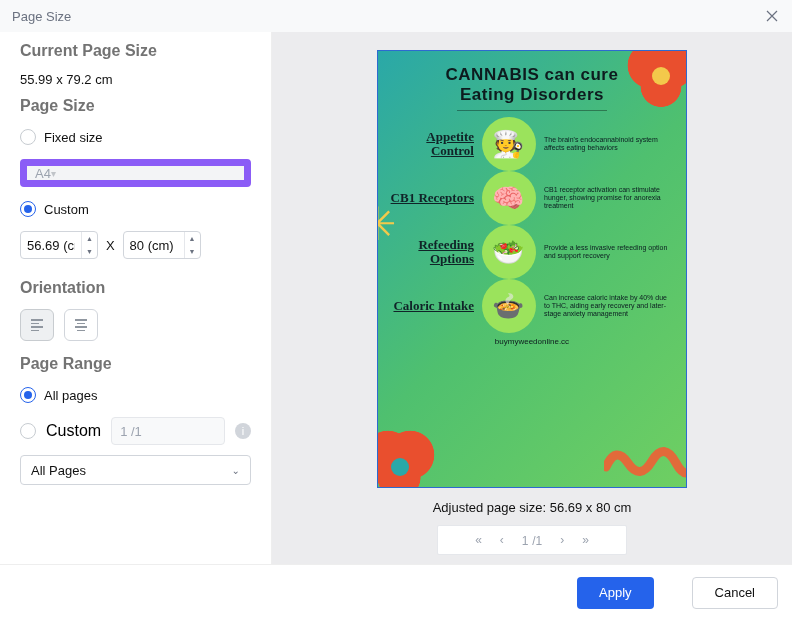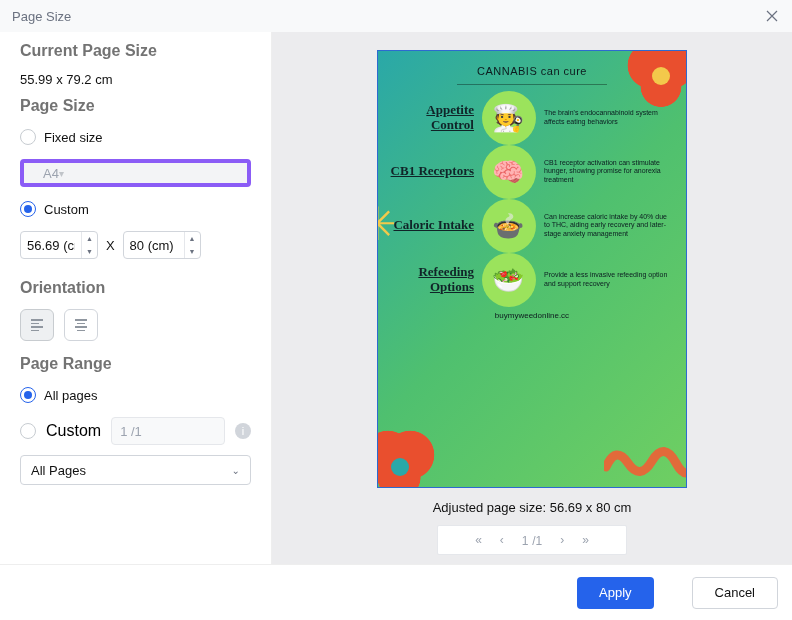--- a/index.html
+++ b/index.html
@@ -8,21 +8,21 @@
 .titlebar .close { width: 16px; height: 16px; cursor: pointer; color: #6b7280; display:flex; align-items:center; justify-content:center; }
 .main { flex: 1; display: flex; overflow: hidden; }
 .sidebar { width: 272px; padding: 10px 20px; background: #fff; border-right: 1px solid #eee; overflow-y: auto; }
 .section-title { font-size: 16px; font-weight: 700; color: #737373; margin: 10px 0 12px; }
 .section-title.first { margin-top: 0; }
 .value-text { font-size: 13px; color: #111; margin-bottom: 9px; }
 .radio-row { display: flex; align-items: center; gap: 8px; margin: 14px 0; font-size: 13px; color: #111; }
 .radio { width: 16px; height: 16px; border: 1.5px solid #c7ccd1; border-radius: 50%; background: #fff; display: inline-block; position: relative; cursor: pointer; }
 .radio.checked { border-color: #2563eb; }
 .radio.checked::after { content: ""; position: absolute; inset: 3px; border-radius: 50%; background: #2563eb; }
-.select-disabled { width: 100%; height: 28px; border: 4px solid #8b5cf6; border-radius: 4px; background: #f3f4f6; color: #9ca3af; font-size: 13px; padding: 0 19px; display:flex; align-items:center; margin: 6px 0 12px; }
+.select-disabled { width: 100%; height: 28px; border: 7px solid #8b5cf6; border-radius: 4px; background: #f3f4f6; color: #9ca3af; font-size: 13px; padding: 0 8px; display:flex; align-items:center; margin: 6px 0 12px; }
 .select-disabled .chev { font-size: 10px; color: #c0c4c9; }
 .dim-row { display: flex; align-items: center; gap: 8px; margin-top: 10px; }
 .spinner { display:flex; align-items:center; border:1px solid #d1d5db; border-radius:4px; height:28px; background:#fff; }
 .spinner input { border:none; outline:none; width:60px; padding:0 6px; font-size:13px; color:#111; background:transparent; }
 .spinner .btns { display:flex; flex-direction:column; border-left:1px solid #e5e7eb; }
 .spinner .btns span { font-size:7px; line-height:1; padding:3px 4px; color:#6b7280; cursor:pointer; }
 .dim-x { font-size:13px; color:#111; }
 .orient-row { display:flex; gap:10px; margin-top:10px; margin-bottom: 14px; }
 .orient-btn { width:34px; height:32px; border:1px solid #d1d5db; border-radius:6px; background:#fff; display:flex; align-items:center; justify-content:center; cursor:pointer; }
 .orient-btn.active { background:#eef0f2; border-color:#c8ccd0; }
@@ -39,21 +39,21 @@
 .flower-tr { position:absolute; top:-10px; right:-10px; width:70px; height:70px; }
 .flower-tr::before { content:""; position:absolute; inset:0; background:radial-gradient(circle at 35% 35%, #e94f2e 0 35%, transparent 36%), radial-gradient(circle at 65% 35%, #e94f2e 0 35%, transparent 36%), radial-gradient(circle at 50% 65%, #e94f2e 0 35%, transparent 36%); }
 .flower-tr::after { content:""; position:absolute; top:26px; left:26px; width:18px; height:18px; border-radius:50%; background:#f3c94b; }
 .sun-left { position:absolute; top:160px; left:-14px; width:44px; height:44px; }
 .sun-left::before { content:"✳"; position:absolute; font-size:46px; color:#f3c94b; left:-6px; top:-14px; }
 .flower-bl { position:absolute; bottom:-16px; left:-16px; width:74px; height:74px; }
 .flower-bl::before { content:""; position:absolute; inset:0; background:radial-gradient(circle at 35% 35%, #e94f2e 0 35%, transparent 36%), radial-gradient(circle at 65% 35%, #e94f2e 0 35%, transparent 36%), radial-gradient(circle at 50% 65%, #e94f2e 0 35%, transparent 36%); }
 .flower-bl::after { content:""; position:absolute; top:29px; left:29px; width:18px; height:18px; border-radius:50%; background:#2aa8a8; }
 .squig-br { position:absolute; bottom:6px; right:-8px; width:90px; height:44px; }
 .squig-br svg { width:100%; height:100%; }
-.poster-title { text-align:center; font-family: "Comic Sans MS", cursive; font-weight:400; color:#0d1b1e; font-size:11px; line-height:1.15; margin-top:14px; padding:0 4px; letter-spacing:0.5px; }
+.poster-title { text-align:center; font-family: "Comic Sans MS", cursive; font-weight:700; color:#0d1b1e; font-size:17px; line-height:1.15; margin-top:14px; padding:0 4px; letter-spacing:0.5px; }
 .poster-rule { width:150px; height:1px; background:rgba(0,0,0,0.35); margin:6px auto 6px; }
 .poster-items { display:flex; flex-direction:column; gap:0px; padding:0 12px; }
 .poster-item { display:flex; align-items:center; gap:8px; }
 .poster-item .left { width:84px; text-align:right; font-family:"Comic Sans MS",cursive; font-weight:700; color:#102428; font-size:13px; line-height:1.1;text-decoration:underline; }
 .poster-item .circle { width:54px; height:54px; border-radius:50%; background:#9be35c; flex-shrink:0; display:flex; align-items:center; justify-content:center; }
 .poster-item .right { flex:1; font-size:7px; color:#0b1d20; line-height:1.2; }
 .poster-footer { text-align:center; font-size:8px; color:#0d1b1e; margin-top:4px; }
 .adjusted { font-size:13px; color:#111; margin-top:12px; }
 .pager { margin-top:10px; width:190px; height:30px; border:1px solid #e5e7eb; background:#fff; display:flex; align-items:center; justify-content:center; gap:18px; border-radius:2px; }
 .pager span { font-size:12px; color:#9ca3af; cursor:pointer; }
@@ -158,51 +158,51 @@
     <div class="page-img">
       <div class="flower-tr"></div>
       <div class="sun-left"></div>
       <div class="flower-bl"></div>
       <div class="squig-br">
         <svg viewBox="0 0 90 44">
             <path d="M2 30 Q12 8 24 26 T48 24 T72 26 T94 22" stroke="#e26a3a" stroke-width="9" fill="none" stroke-linecap="round"></path>
           </svg>
       </div>
       <div class="poster-title">
-        <span>CANNABIS can cure</span><br>
+        <span>CANNABIS can cure</span><br><span>Eating Disorders</span>
       </div>
       <div class="poster-rule"></div>
       <div class="poster-items">
         <div class="poster-item">
           <div class="left">Appetite Control</div>
           <div class="circle">
               <span class="emoji">🧑‍🍳</span>
             </div>
           <div class="right">The brain's endocannabinoid system affects eating behaviors</div>
         </div>
         <div class="poster-item">
           <div class="left">CB1 Receptors</div>
           <div class="circle">
               <span class="emoji">🧠</span>
             </div>
           <div class="right">CB1 receptor activation can stimulate hunger, showing promise for anorexia treatment</div>
         </div>
         <div class="poster-item">
+          <div class="left">Refeeding Options</div>
+          <div class="circle">
+              <span class="emoji">🥗</span>
+            </div>
+          <div class="right">Provide a less invasive refeeding option and support recovery</div>
+        </div>
+        <div class="poster-item">
           <div class="left">Caloric Intake</div>
           <div class="circle">
               <span class="emoji">🍲</span>
             </div>
           <div class="right">Can increase caloric intake by 40% due to THC, aiding early recovery and later-stage anxiety management</div>
-        </div>
-        <div class="poster-item">
-          <div class="left">Refeeding Options</div>
-          <div class="circle">
-              <span class="emoji">🥗</span>
-            </div>
-          <div class="right">Provide a less invasive refeeding option and support recovery</div>
         </div>
       </div>
       <div class="poster-footer">buymyweedonline.cc</div>
     </div>
     <div class="adjusted">Adjusted page size: 56.69 x 80 cm</div>
     <div class="pager">
       <span>«</span>
       <span>‹</span>
       <span class="pg"><span>1</span> <span class="tot">/1</span></span>
       <span>›</span>

